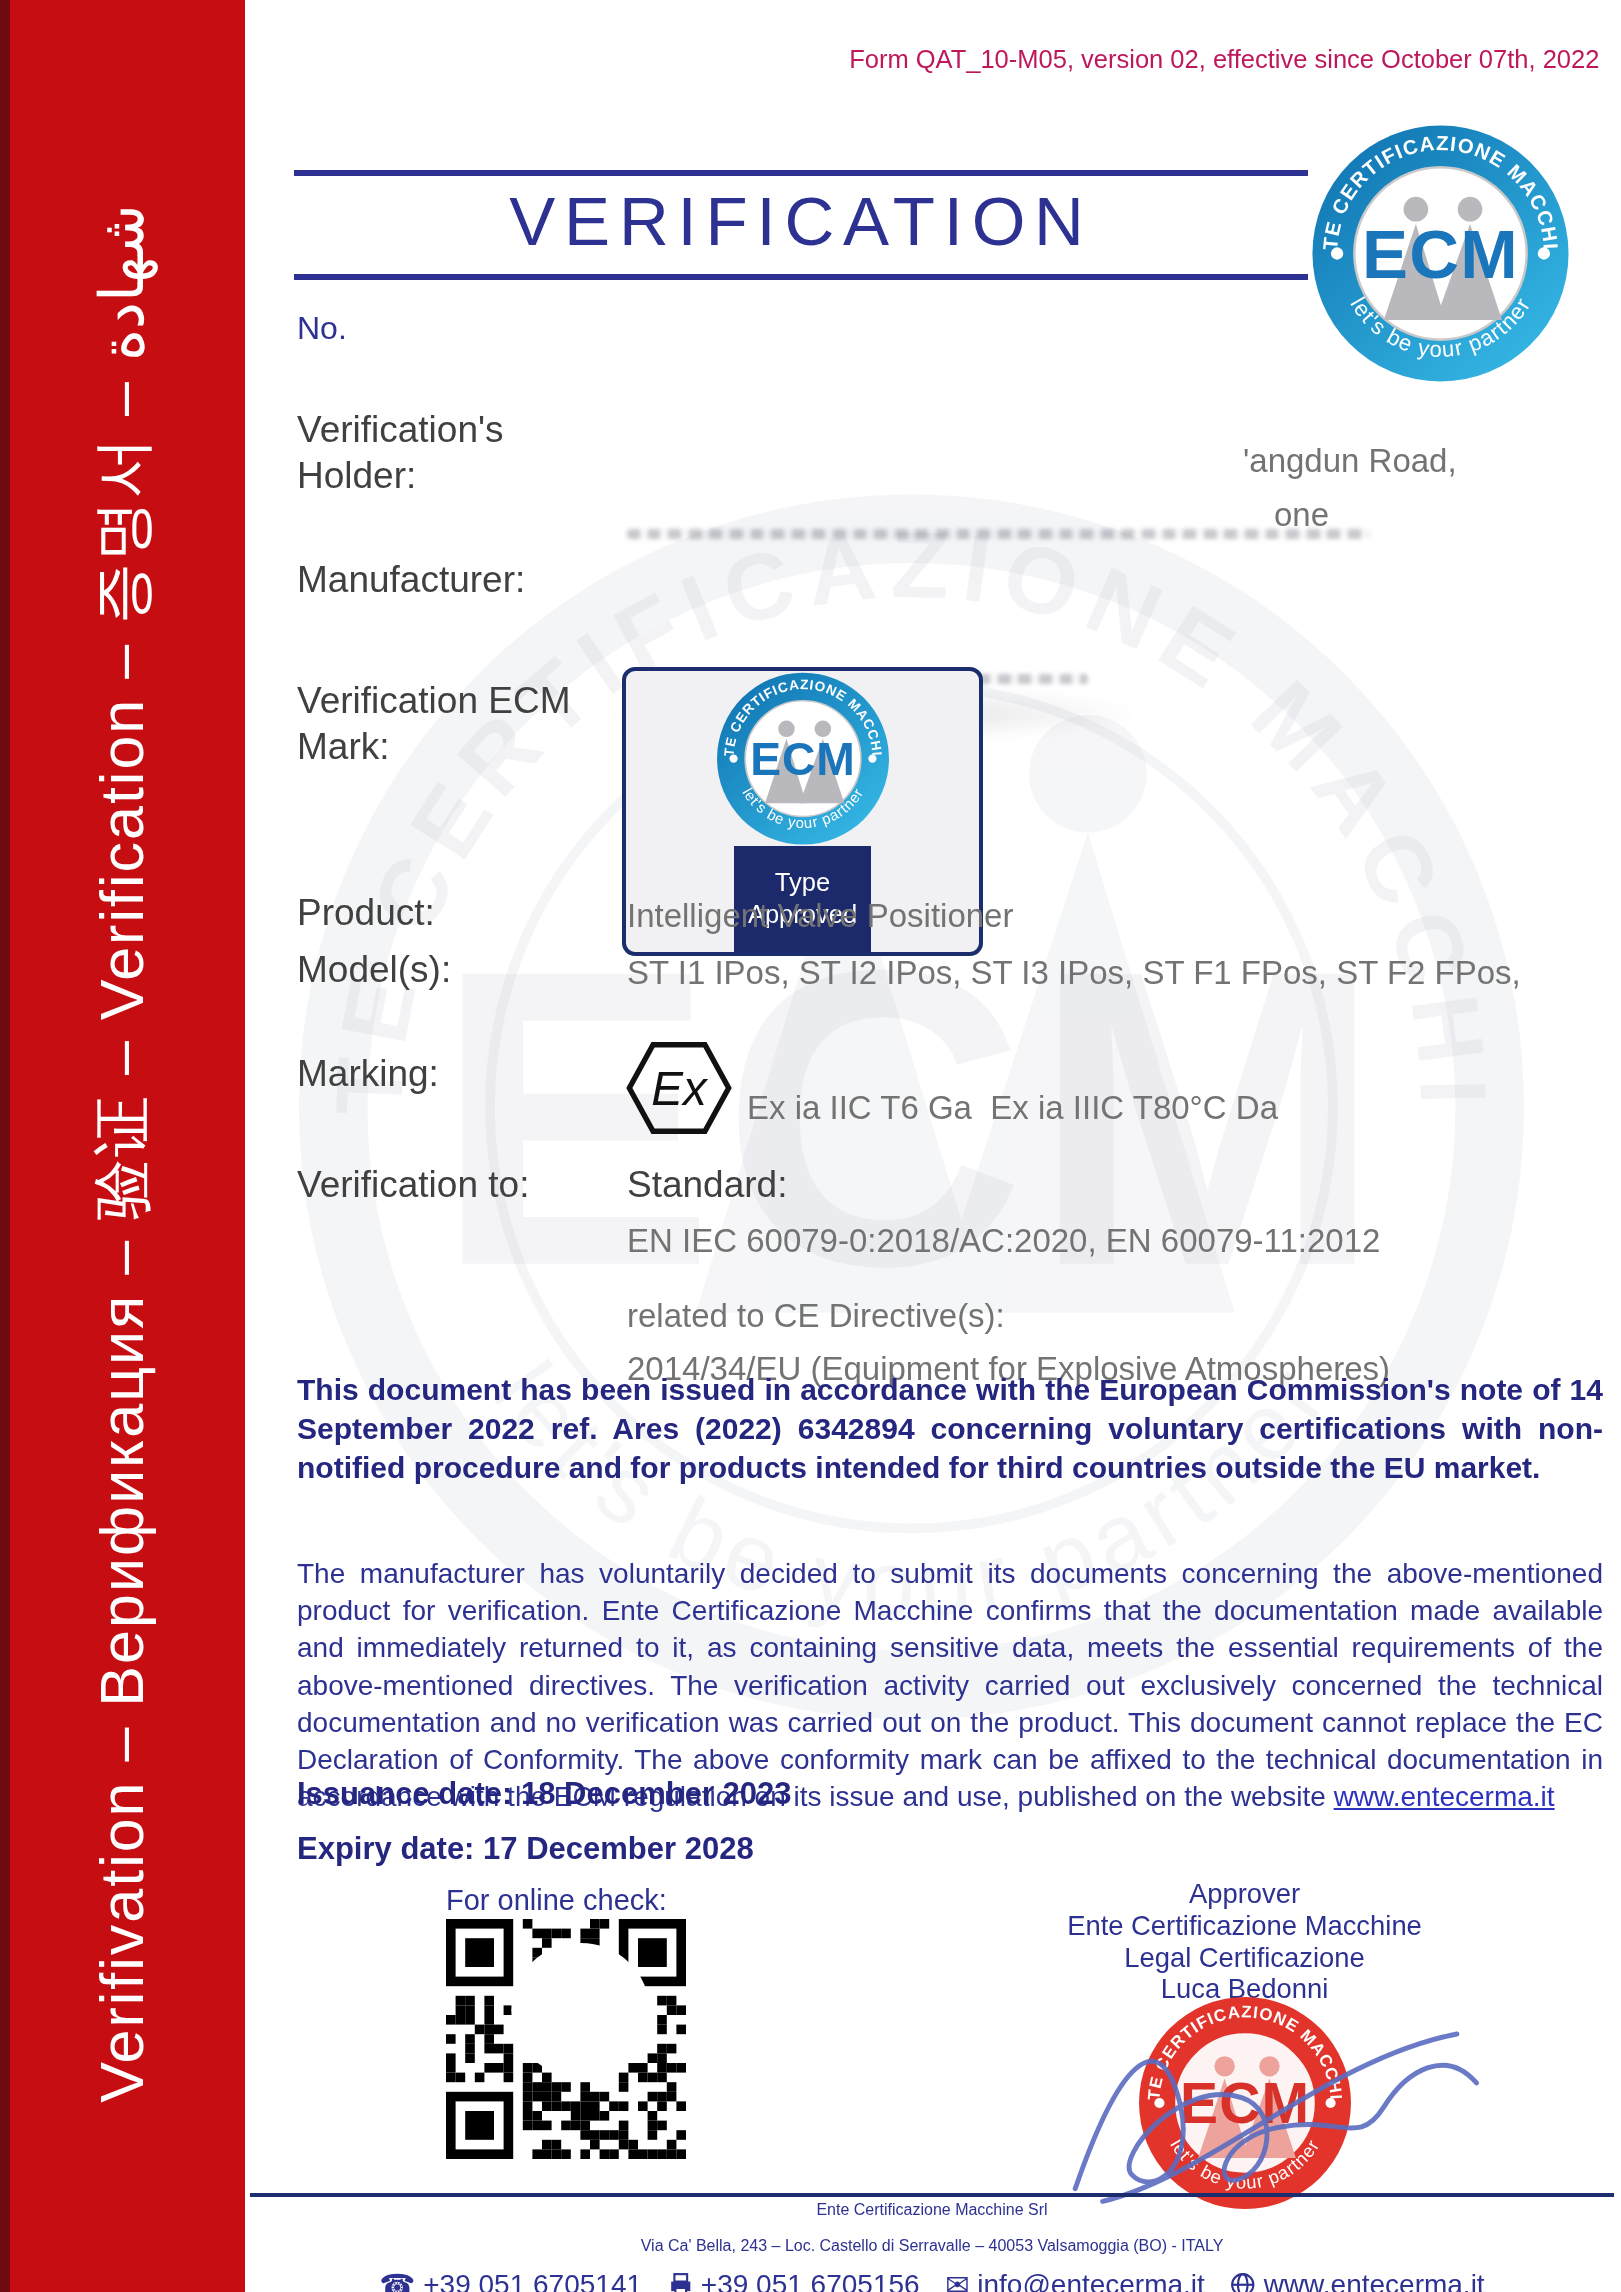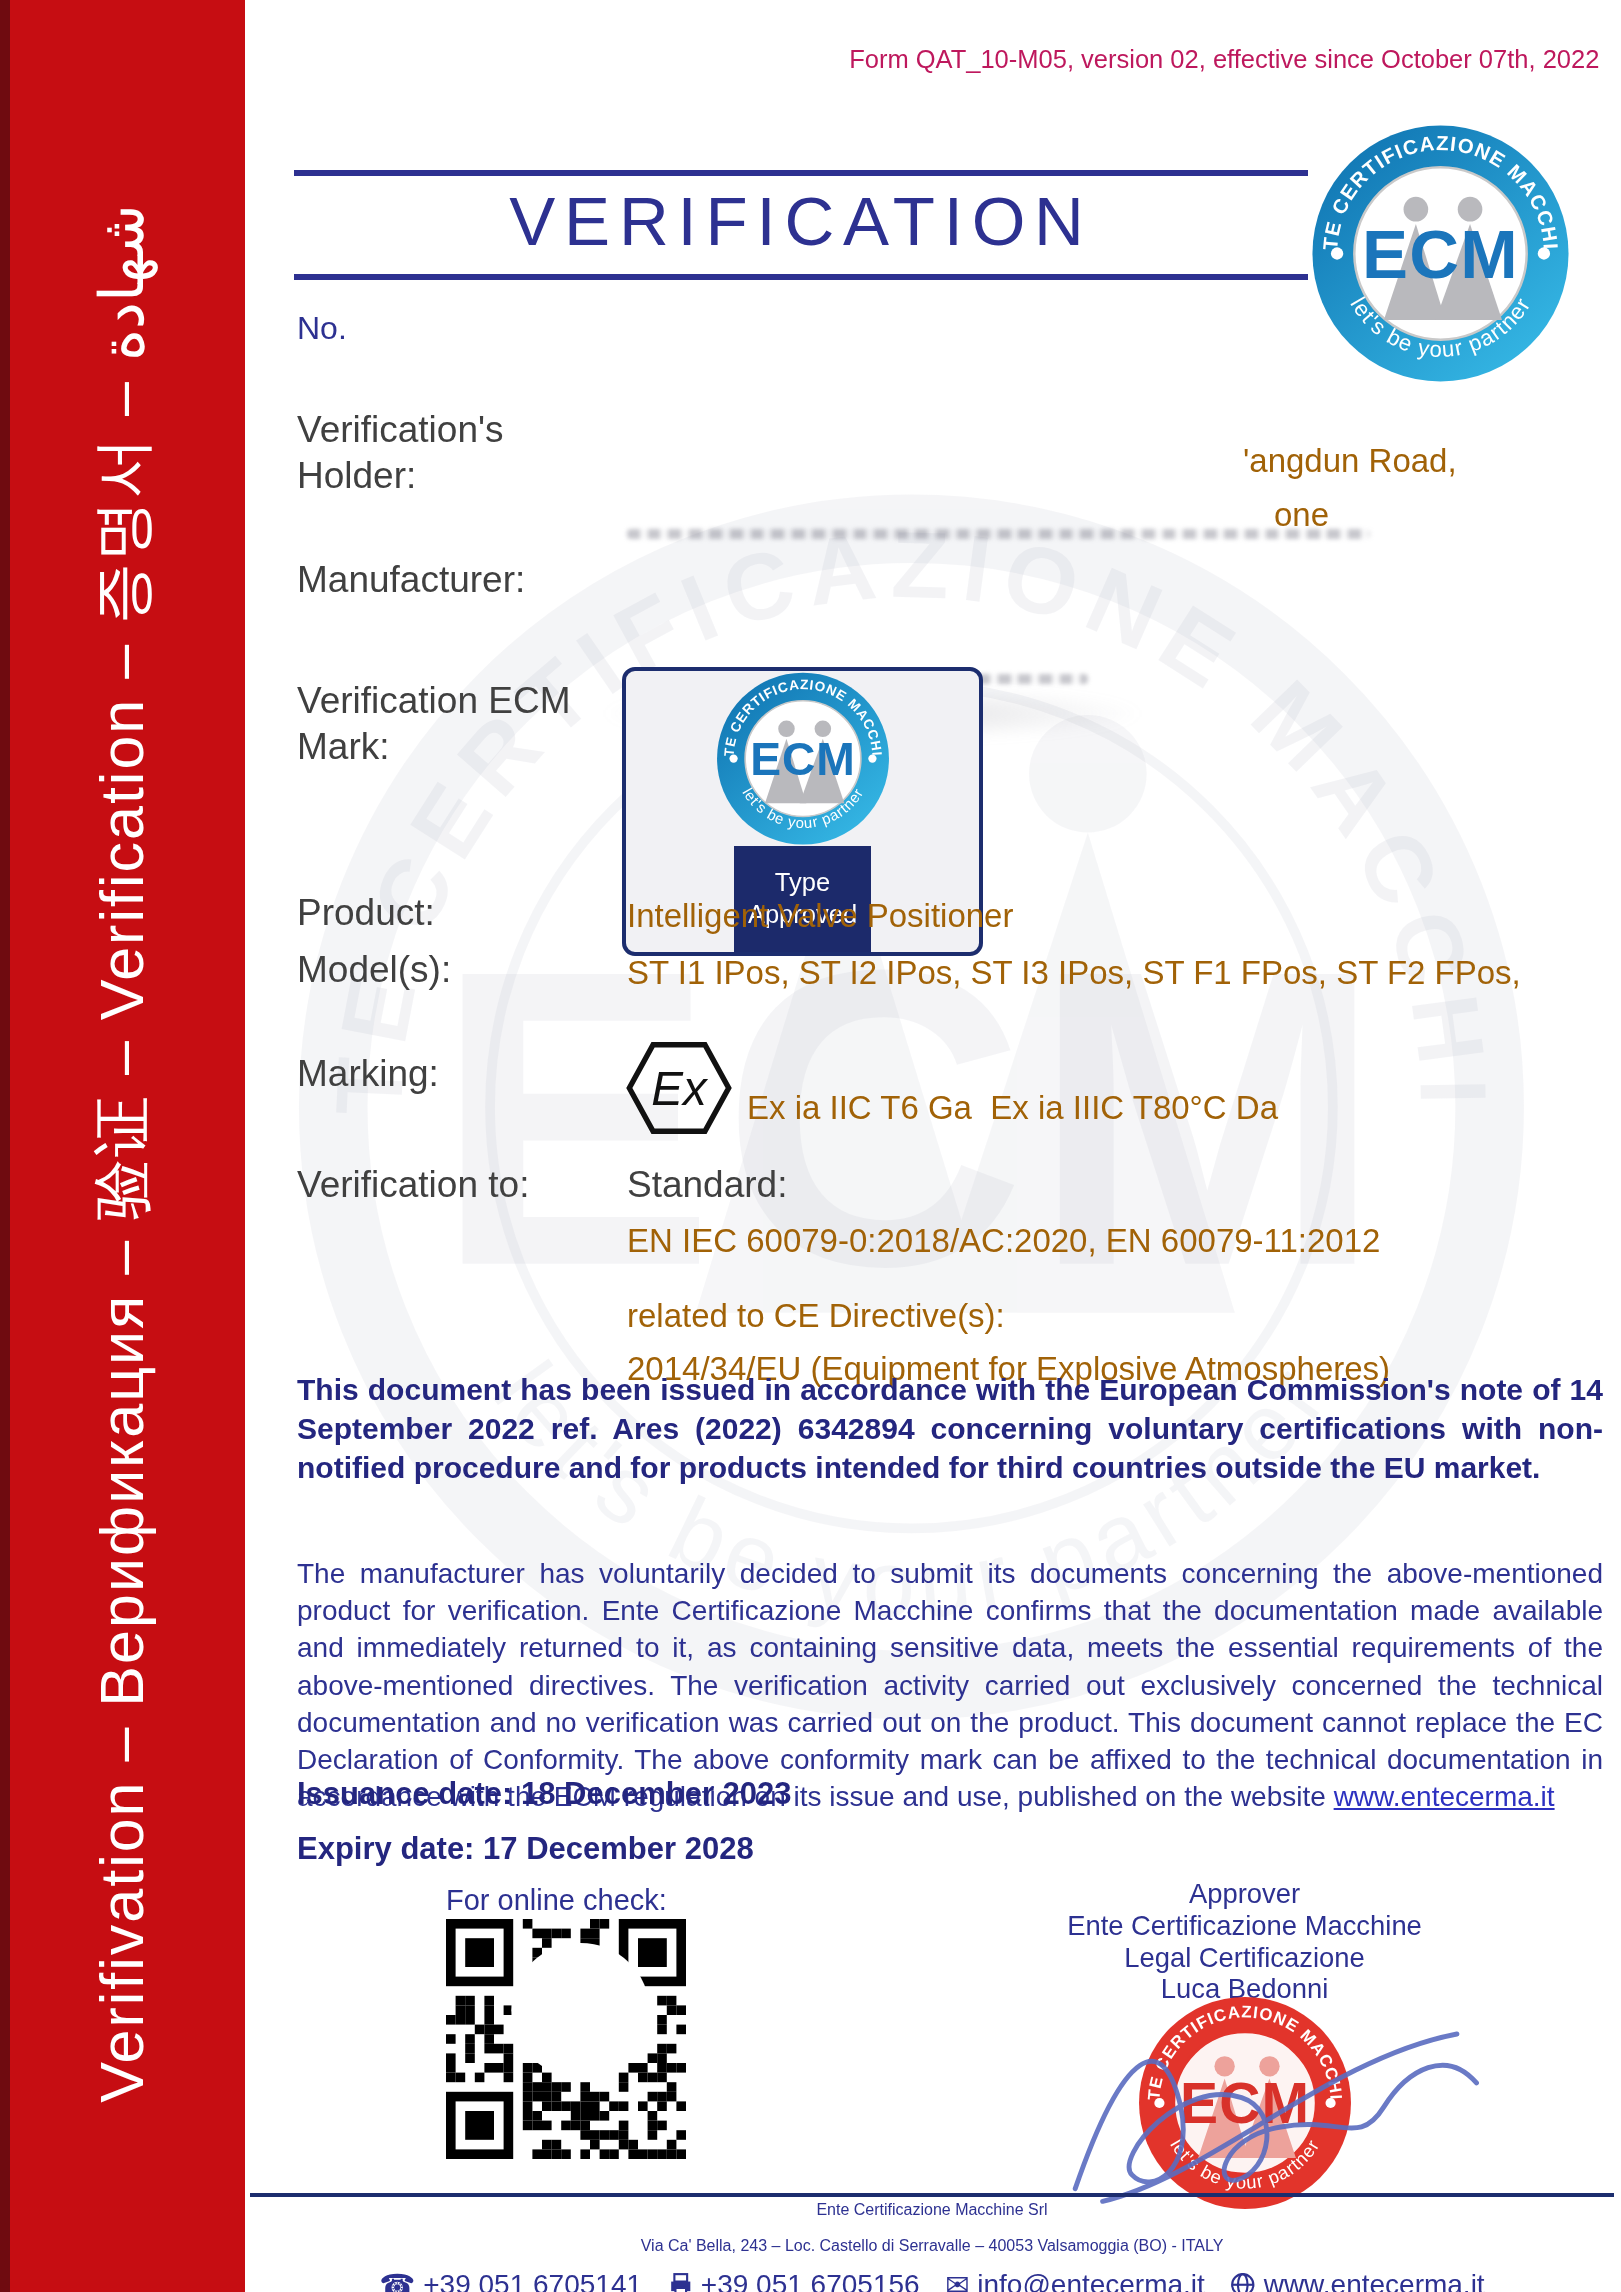--- a/index.html
+++ b/index.html
@@ -14,21 +14,21 @@
   
   .watermark{position:absolute;left:245px;top:225px;z-index:0;pointer-events:none;}
   
   .abs{position:absolute;z-index:2;}
   .form-header{top:45px;right:21.6px;font-size:25.5px;color:#be185d;}
   .hline{background:#2d3191;height:5.9px;left:294px;width:1014px;}
   .doc-title{top:182px;left:294px;width:1014px;text-align:center;font-size:69px;
              letter-spacing:8.8px;color:#2d3191;font-weight:400;}
   .no-label{top:310px;left:297px;font-size:32px;}
   .lbl{font-size:37px;line-height:1.25;color:#404040;}
-  .val{font-size:33px;line-height:1.35;color:#a16207;}
+  .val{font-size:33px;line-height:1.35;color:#737373;}
   .smudge{background:repeating-linear-gradient(90deg,rgba(110,110,125,.38) 0 12.7px,
           rgba(110,110,125,.05) 12.7px 20.6px);filter:blur(2px);height:9.8px;border-radius:3.9px;}
   .blob{background:radial-gradient(ellipse at center,rgba(140,140,150,.28),transparent 70%);
         filter:blur(5.9px);}
   
   .mark-box{left:622px;top:667px;width:361px;height:289px;border:4.9px solid #1c2d6e;
             border-radius:13px;background:#f1f1f4;display:flex;align-items:center;
             justify-content:space-evenly;box-sizing:border-box;flex-direction:column;}
   .badge{width:125px;min-height:94px;background:#1c2a6b;color:#fff;display:flex;
          align-items:center;justify-content:center;text-align:center;font-size:25.5px;

